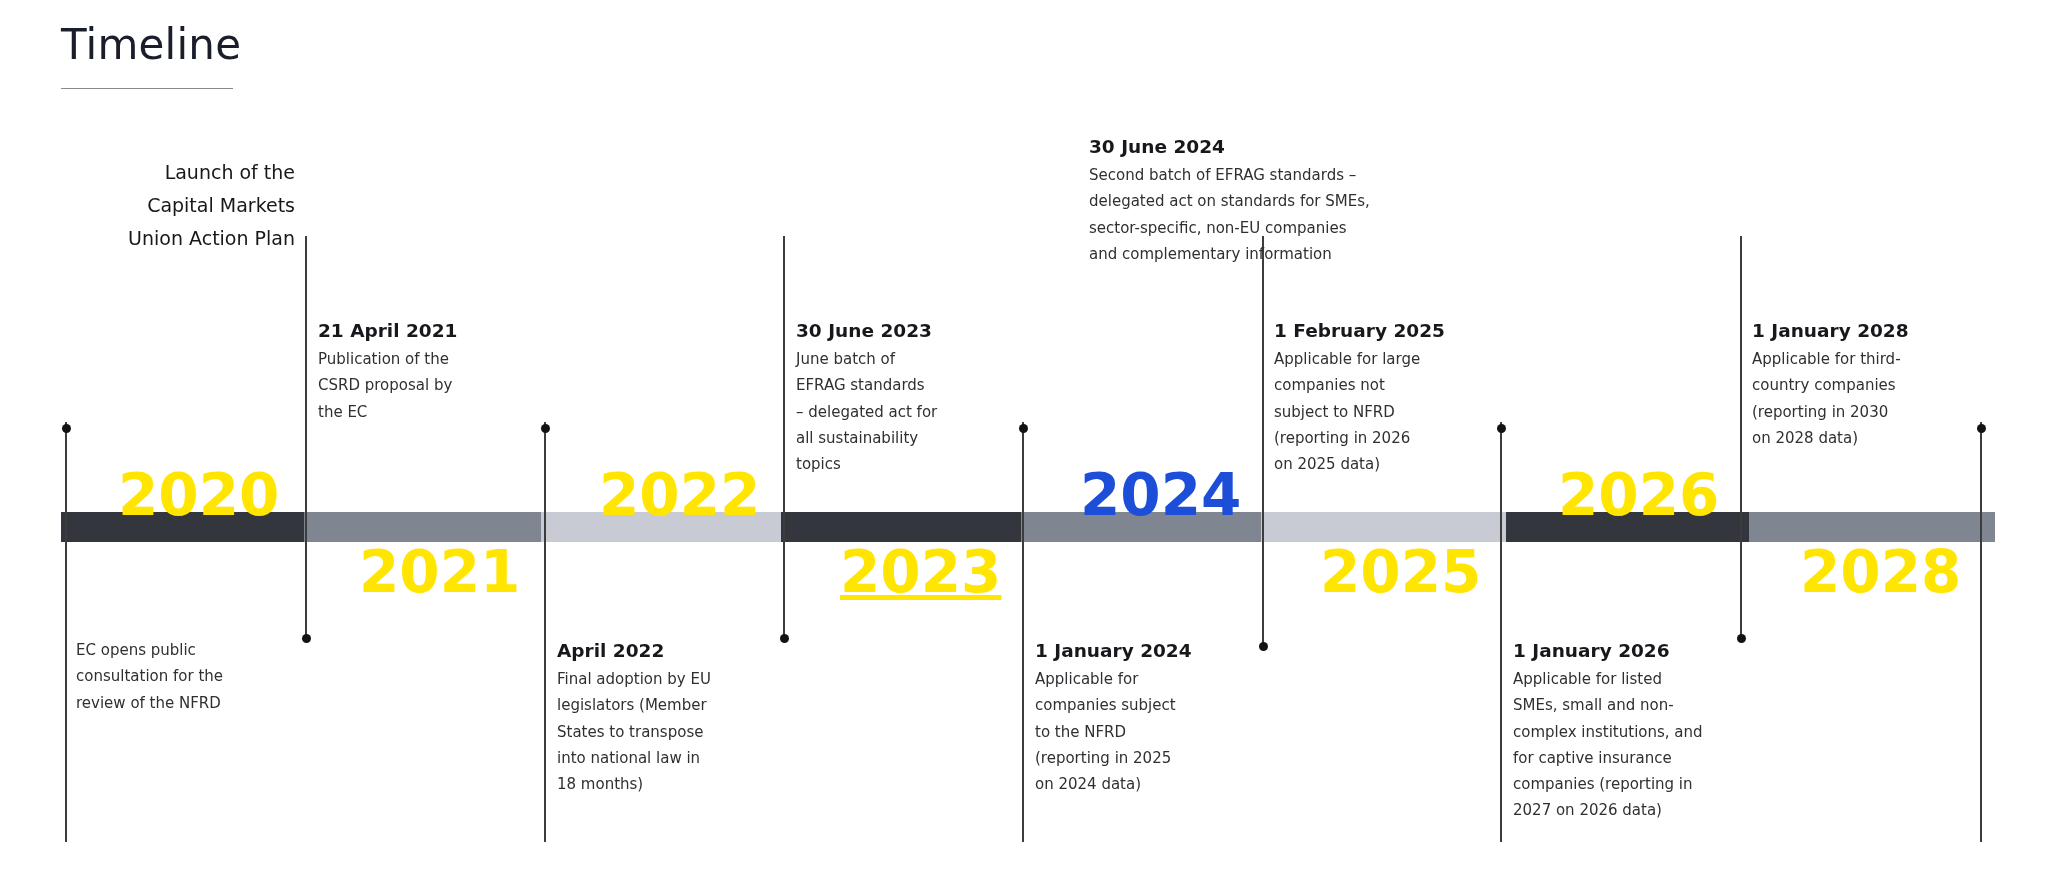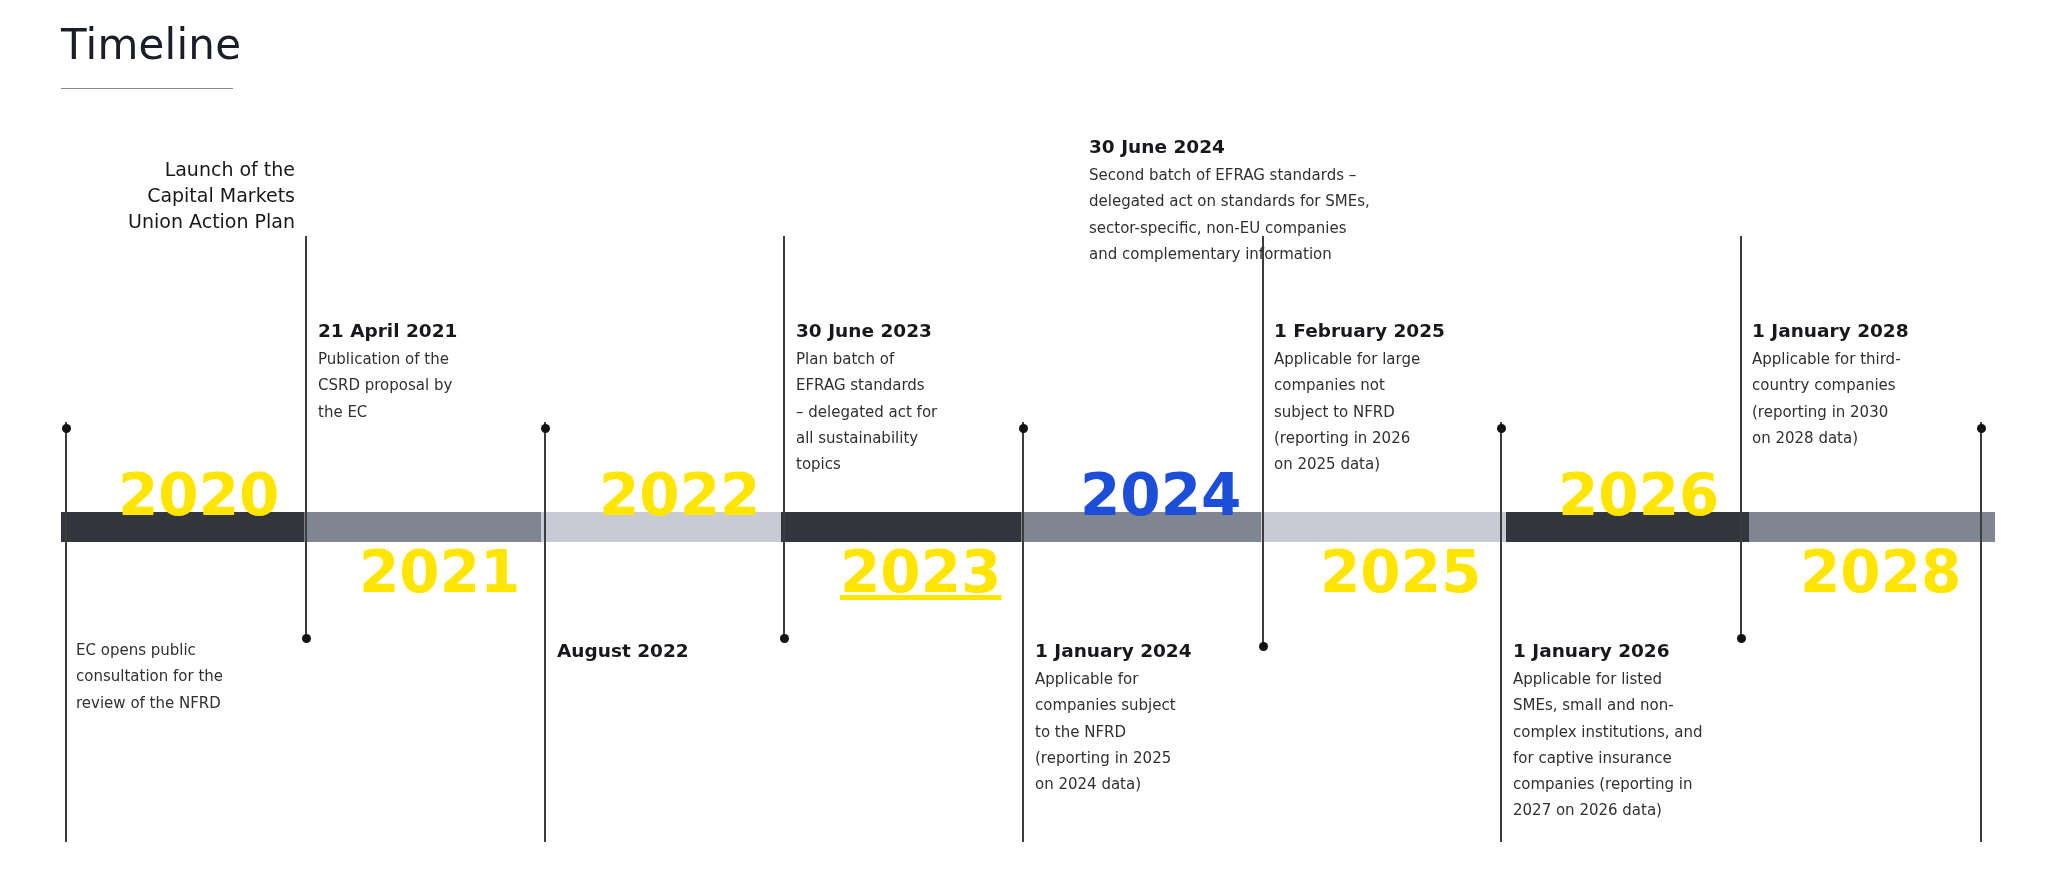--- a/index.html
+++ b/index.html
@@ -42,21 +42,21 @@
   .ev{position:absolute;color:#2B2B2B;}
   .ev .dt{
     font-size:18.5px;font-weight:700;color:#17181C;
     line-height:27px;margin-bottom:2px;white-space:nowrap;
   }
   .ev .bd{
     font-size:15px;font-weight:400;color:#2F3033;
     line-height:26.3px;white-space:pre-line;
   }
   .ev.ralign{text-align:right;}
-  .ev.ralign .bd{font-size:19px;line-height:26px;color:#17181C;text-align:right;}
+  .ev.ralign .bd{font-size:19px;line-height:33px;color:#17181C;text-align:right;}
 </style>
 </head>
 <body>
 
 <div id="root">
 
   <div class="page-title">Timeline</div>
   <div class="title-rule"></div>
 
   <div class="bar" id="bar">
@@ -115,26 +115,31 @@
   </div>
 
   <div class="ev" style="left:318px;top:317px;width:215px;">
     <div class="dt">21 April 2021</div>
     <div class="bd">Publication of the
 CSRD proposal by
 the EC</div>
   </div>
 
   <div class="ev" style="left:557px;top:637px;width:215px;">
-    <div class="dt">August 2022</div>
+    <div class="dt">April 2022</div>
+    <div class="bd">Final adoption by EU
+legislators (Member
+States to transpose
+into national law in
+18 months)</div>
   </div>
 
   <div class="ev" style="left:796px;top:317px;width:200px;">
     <div class="dt">30 June 2023</div>
-    <div class="bd">Plan batch of
+    <div class="bd">June batch of
 EFRAG standards
 – delegated act for
 all sustainability
 topics</div>
   </div>
 
   <div class="ev" style="left:1035px;top:637px;width:200px;">
     <div class="dt">1 January 2024</div>
     <div class="bd">Applicable for
 companies subject

